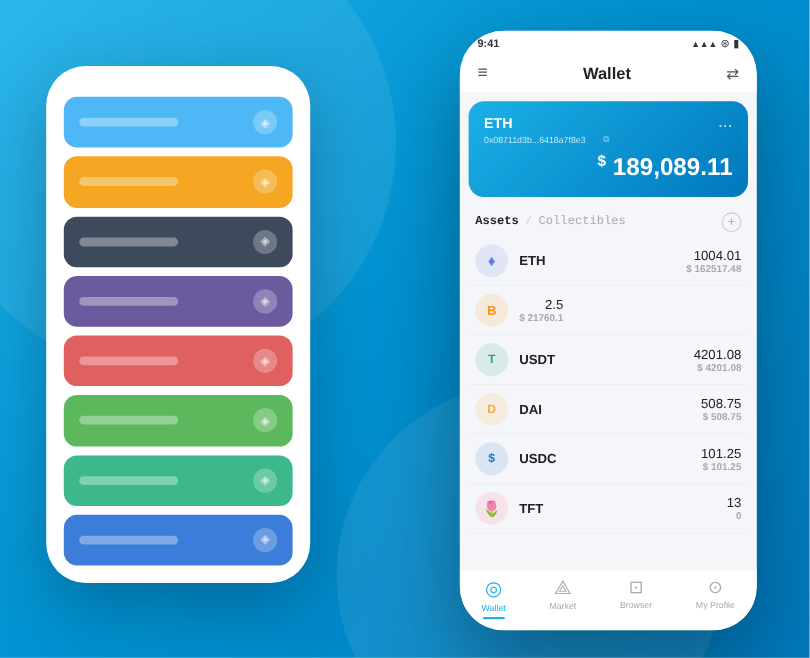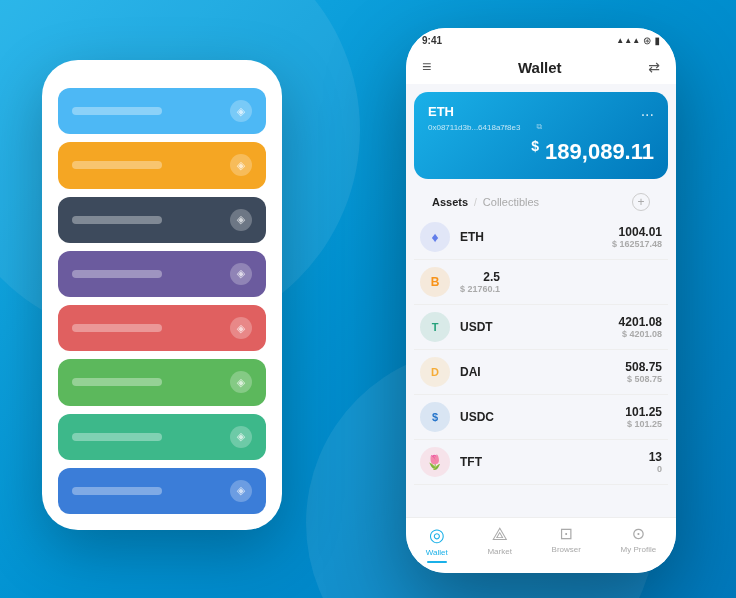--- a/index.html
+++ b/index.html
@@ -82,21 +82,21 @@
     .card-dark    { background: #3d4a5c; }
     .card-purple  { background: #6b5b9e; }
     .card-red     { background: #e06060; }
     .card-green   { background: #5cb85c; }
     .card-teal    { background: #3db88a; }
     .card-blue2   { background: #3b7dd8; }
 
     
     .phone-front {
       position: absolute;
-      right: 60px;
+      right: 48px;
       top: 28px;
       width: 270px;
       height: 545px;
       background: #f5f6fa;
       border-radius: 40px;
       box-shadow: 0 30px 80px rgba(0,0,0,0.35);
       overflow: hidden;
       display: flex;
       flex-direction: column;
     }
@@ -157,21 +157,22 @@
       font-weight: 700;
       text-align: right;
     }
     .balance-amount .dollar { font-size: 14px; vertical-align: super; }
 
     
     .assets-header {
       display: flex;
       align-items: center;
       justify-content: space-between;
-      padding: 6px 26px 4px;
+      padding: 6px 14px 4px;
+      font-family: Liberation Mono, monospace;
     }
     .assets-tabs { display: flex; gap: 6px; align-items: center; }
     .tab-active {
       font-size: 11px;
       font-weight: 600;
       color: #222;
     }
     .tab-divider { color: #ccc; font-size: 10px; }
     .tab-inactive {
       font-size: 11px;
@@ -201,21 +202,21 @@
     }
     .asset-icon {
       width: 30px; height: 30px;
       border-radius: 50%;
       display: flex; align-items: center; justify-content: center;
       font-size: 14px;
       flex-shrink: 0;
     }
     .asset-name { font-size: 12px; font-weight: 600; color: #222; flex: 1; }
     .asset-values { text-align: right; }
-    .asset-amount { font-size: 12px; font-weight: 700; color: #222; }
+    .asset-amount { font-size: 12px; font-weight: 400; color: #222; }
     .asset-usd { font-size: 9px; color: #aaa; font-weight: bold; }
 
     
     .bottom-nav {
       background: white;
       border-top: 1px solid #eee;
       display: flex;
       justify-content: space-around;
       padding: 6px 0 10px;
     }

